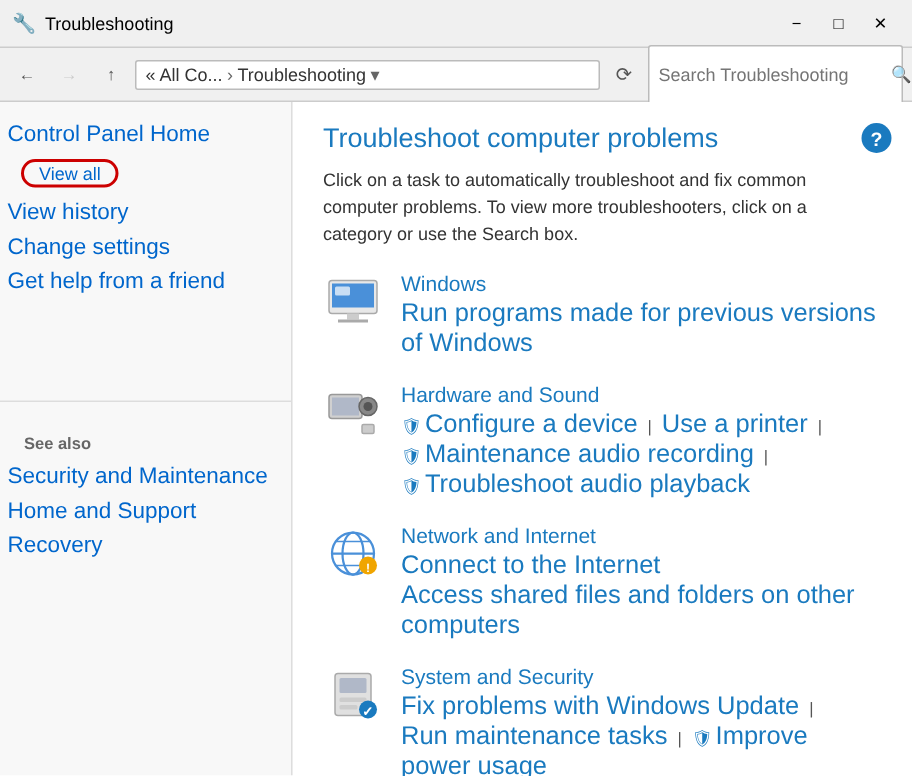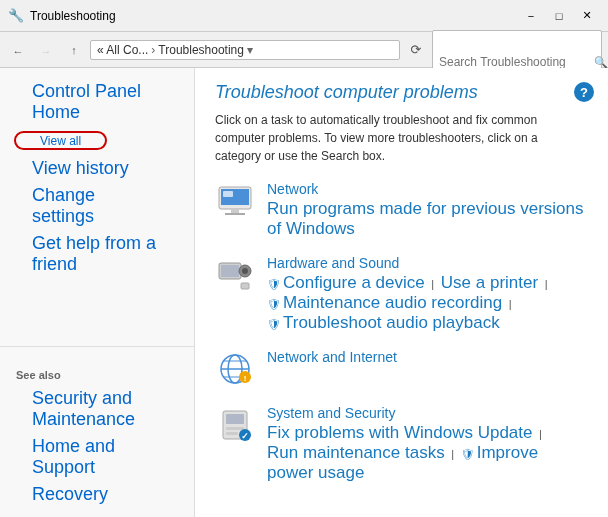--- a/index.html
+++ b/index.html
@@ -45,21 +45,21 @@
       font-size: 12px; color: #333;
     }
     .breadcrumb-sep { color: #666; margin: 0 3px; }
     .breadcrumb-current { font-weight: normal; }
     .refresh-btn {
       width: 24px; height: 24px; border: 1px solid transparent; background: transparent;
       cursor: pointer; border-radius: 3px; display: flex; align-items: center; justify-content: center; font-size: 13px; color: #555;
     }
     .search-box {
       height: 40px; width: 170px; border: 1px solid #bbb; border-radius: 2px;
-      display: flex; align-items: flex-end; padding: 0 6px; background: #fff;
+      display: flex; align-items: center; padding: 0 6px; background: #fff;
     }
     .search-input {
       border: none; outline: none; font-size: 12px; flex: 1; background: transparent; color: #555;
     }
     .search-icon { color: #555; font-size: 11px; }
 
     
     .main-layout {
       display: flex;
       height: calc(517px - 32px - 36px);
@@ -68,22 +68,22 @@
     
     .sidebar {
       width: 195px;
       min-width: 195px;
       border-right: 1px solid #ddd;
       padding: 10px 0;
       background: #f8f8f8;
       overflow-y: auto;
     }
     .sidebar-link {
-      display: block; padding: 3px 32px; color: #0066cc; cursor: pointer;
-      text-decoration: none; font-size: 18px;
+      display: block; padding: 3px 5px; color: #0066cc; cursor: pointer;
+      text-decoration: none; font-size: 15px;
     }
     .sidebar-section-label {
       padding: 14px 16px 4px 16px; font-size: 11px; color: #666; font-weight: bold;
     }
     .sidebar-divider { border-top: 1px solid #ddd; margin: 8px 0; }
 
     
     .content {
       flex: 1;
       padding: 14px 20px;
@@ -92,21 +92,21 @@
       position: relative;
     }
     .help-icon {
       position: absolute; top: 14px; right: 14px;
       width: 20px; height: 20px; background: #1a7abf; border-radius: 50%;
       color: #fff; font-size: 13px; font-weight: bold;
       display: flex; align-items: center; justify-content: center;
       cursor: pointer;
     }
     .page-title {
-      font-size: 18px; color: #1a7abf; font-weight: 400; margin-bottom: 8px; font-style: italic;
+      font-size: 18px; color: #1a7abf; font-weight: 400; margin-bottom: 8px;
     }
     .page-desc {
       font-size: 12px; color: #333; line-height: 1.5; margin-bottom: 16px; max-width: 360px;
     }
 
     
     .category-item {
       display: flex; align-items: flex-start; margin-bottom: 16px; gap: 12px;
     }
     .category-icon {
@@ -128,21 +128,21 @@
 
     
     .view-all-container {
       padding: 3px 14px;
       margin: 2px 0;
     }
     .view-all-oval {
       display: inline-block;
       border: 2px solid #cc0000;
       border-radius: 12px;
-      padding: 0 24px;
+      padding: 0 10px;
       text-align: center;
     }
     .view-all-oval a {
       color: #0066cc; text-decoration: none; font-size: 12px; cursor: pointer;
     }
   </style>
 </head>
 <body>
 
 <div class="title-bar">
@@ -202,21 +202,21 @@
       <div class="category-icon">
         <svg viewBox="0 0 36 36" xmlns="http://www.w3.org/2000/svg">
           <rect x="2" y="4" width="32" height="22" rx="2" fill="#e8e8e8" stroke="#aaa" stroke-width="1"></rect>
           <rect x="4" y="6" width="28" height="16" fill="#4a90d9"></rect>
           <rect x="14" y="26" width="8" height="4" fill="#ccc"></rect>
           <rect x="8" y="30" width="20" height="2" fill="#aaa"></rect>
           <rect x="6" y="8" width="10" height="6" rx="1" fill="#fff" opacity="0.7"></rect>
         </svg>
       </div>
       <div class="category-info">
-        <div class="category-name">Network</div>
+        <div class="category-name">Windows</div>
         <div class="category-links">
           <span class="cat-link">Run programs made for previous versions of Windows</span>
         </div>
       </div>
     </div>
 
     <div class="category-item">
       <div class="category-icon">
         <svg viewBox="0 0 36 36" xmlns="http://www.w3.org/2000/svg">
           <rect x="2" y="6" width="22" height="16" rx="2" fill="#d0d0d0" stroke="#999" stroke-width="1"></rect>
@@ -249,20 +249,25 @@
           <ellipse cx="18" cy="18" rx="7" ry="14" fill="none" stroke="#4a90d9" stroke-width="1.5"></ellipse>
           <line x1="4" y1="18" x2="32" y2="18" stroke="#4a90d9" stroke-width="1.5"></line>
           <line x1="6" y1="10" x2="30" y2="10" stroke="#4a90d9" stroke-width="1"></line>
           <line x1="6" y1="26" x2="30" y2="26" stroke="#4a90d9" stroke-width="1"></line>
           <circle cx="28" cy="26" r="6" fill="#f0a500"></circle>
           <text x="28" y="30" text-anchor="middle" font-size="8" fill="#fff" font-weight="bold">!</text>
         </svg>
       </div>
       <div class="category-info">
         <div class="category-name">Network and Internet</div>
+        <div class="category-links">
+          <span class="cat-link">Connect to the Internet</span>
+          <br>
+          <span class="cat-link">Access shared files and folders on other computers</span>
+        </div>
       </div>
     </div>
 
     <div class="category-item">
       <div class="category-icon">
         <svg viewBox="0 0 36 36" xmlns="http://www.w3.org/2000/svg">
           <rect x="6" y="4" width="24" height="28" rx="2" fill="#e0e0e0" stroke="#aaa" stroke-width="1"></rect>
           <rect x="9" y="7" width="18" height="10" rx="1" fill="#b0b8c8"></rect>
           <rect x="9" y="20" width="18" height="3" rx="1" fill="#ccc"></rect>
           <rect x="9" y="25" width="12" height="3" rx="1" fill="#ccc"></rect>

